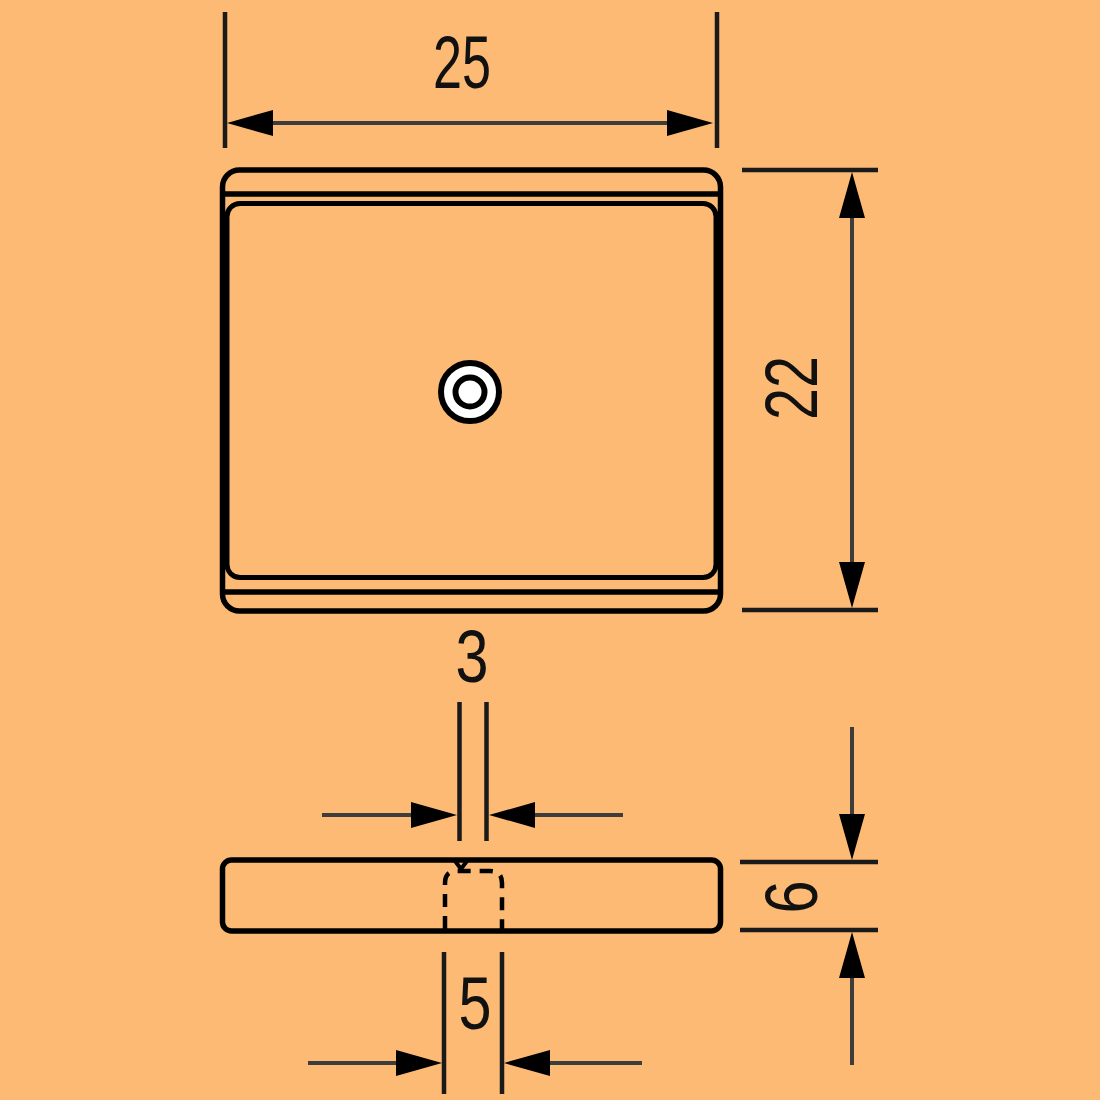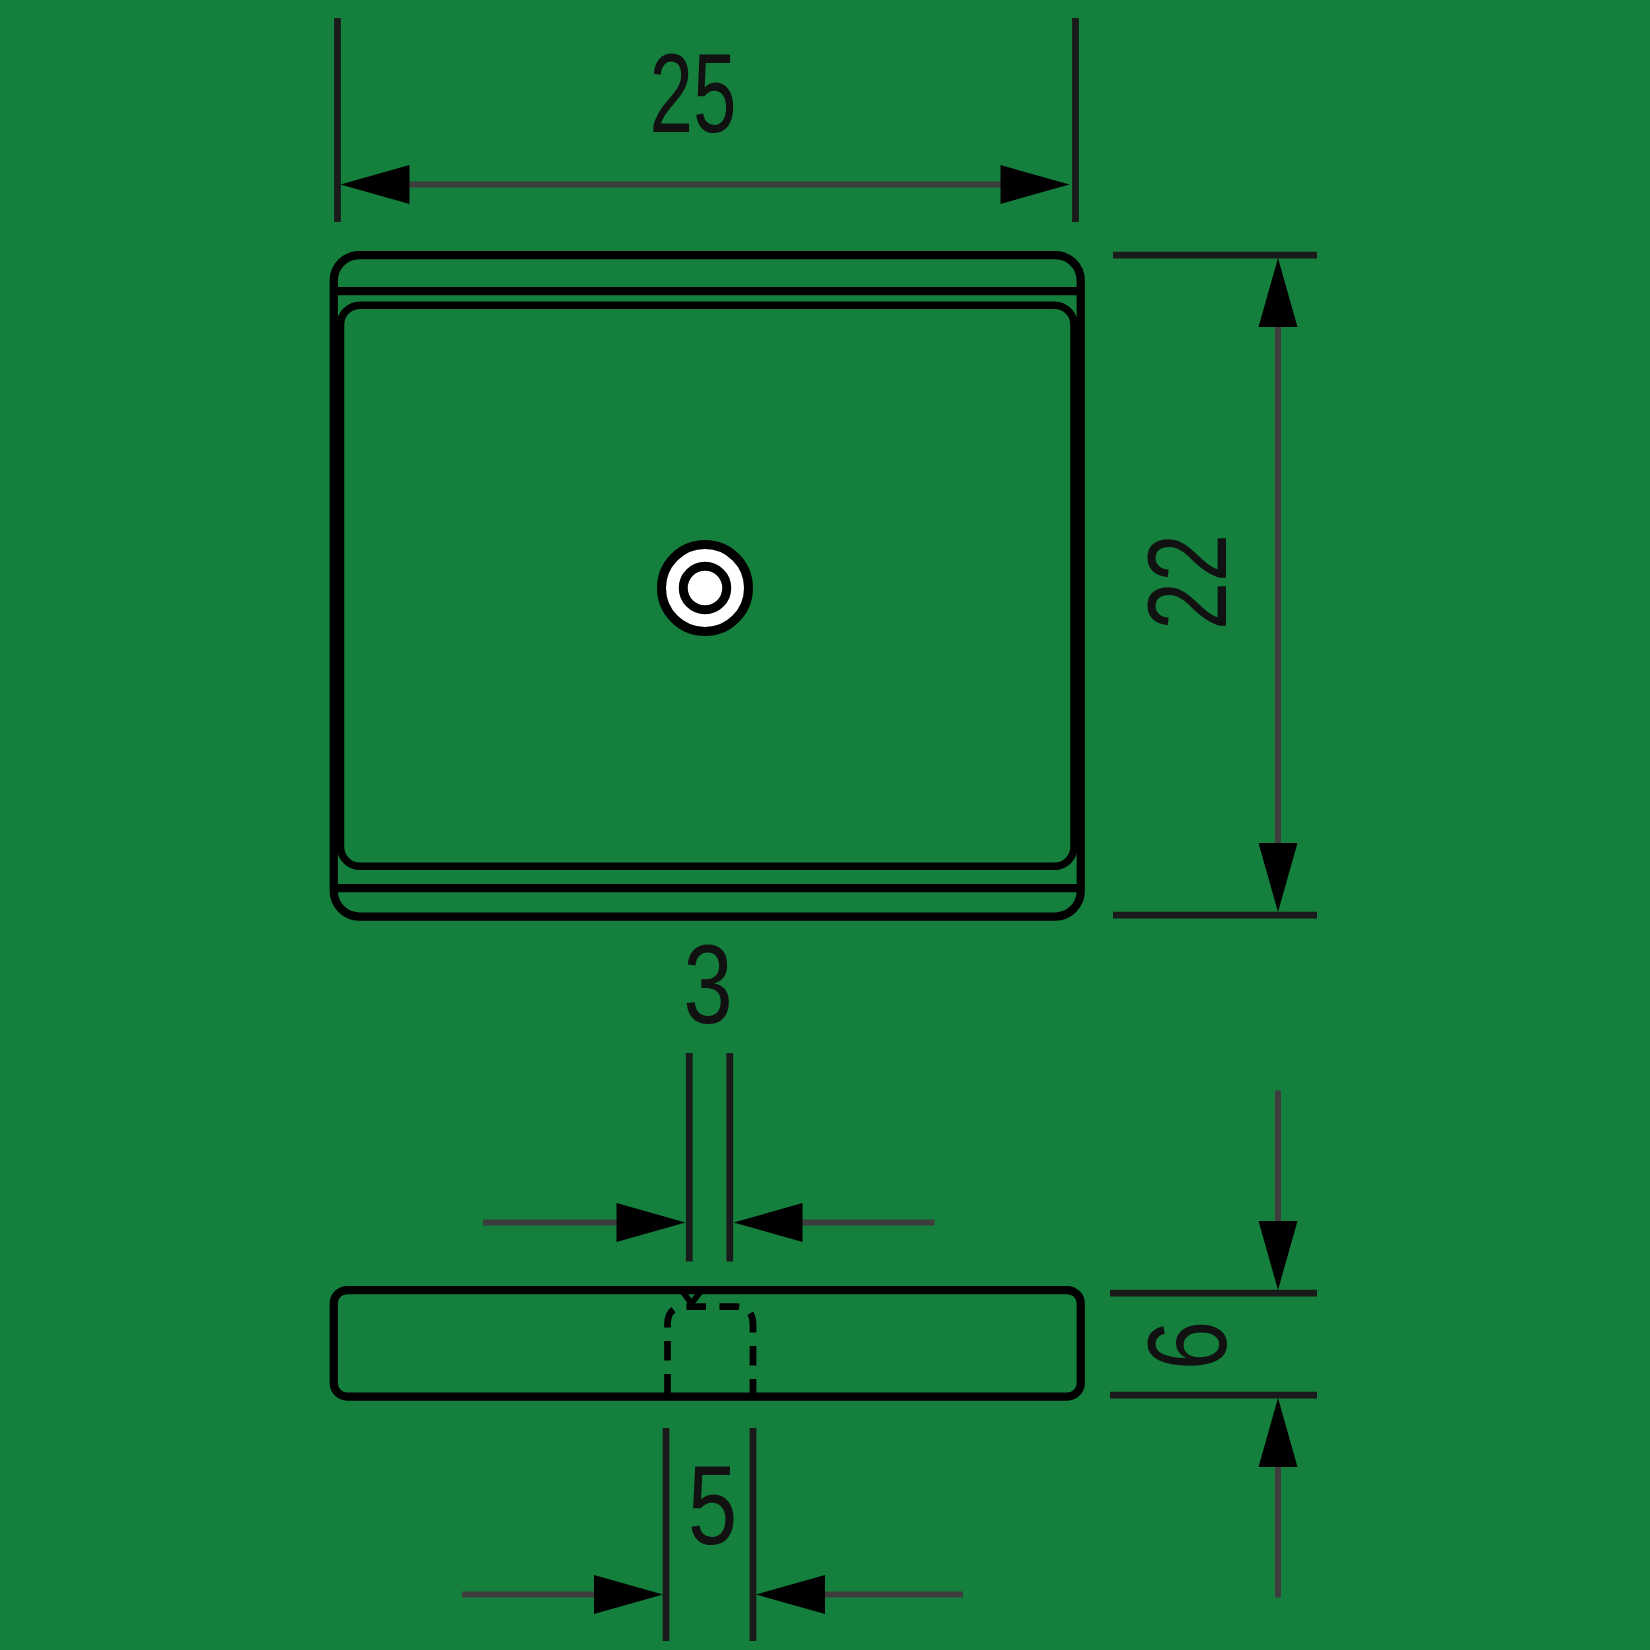--- a/index.html
+++ b/index.html
@@ -1,16 +1,16 @@
 <!DOCTYPE html>
 <html><head>
 <meta charset="utf-8">
 <style>
   html,body { margin:0; padding:0; background:#ffffff; }
-  .canvas { position:relative; width:1100px; height:1100px; background:#15803d; overflow:hidden;text-decoration:underline; }
+  .canvas { position:relative; width:1100px; height:1100px; background:#fdba74; overflow:hidden;text-decoration:underline; }
   svg { display:block; width:1100px; height:1100px; }
 
   .outline      { stroke:#000000; stroke-width:5.5; fill:none; stroke-linejoin:round; stroke-linecap:round; }
   .face-edge    { stroke:#000000; stroke-width:5;   fill:none; stroke-linejoin:round; }
   .edge-line    { stroke:#000000; stroke-width:5.5; fill:none; stroke-linecap:round; }
   .hole-ring    { stroke:#000000; stroke-width:6; }
   .ext-line     { stroke:#1a1a1a; stroke-width:4.5; fill:none; stroke-linecap:butt; }
   .dim-line     { stroke:#3d3d3d; stroke-width:4;   fill:none; stroke-linecap:butt; }
   .arrowhead    { fill:#000000; stroke:none; }
   .hidden-line  { stroke:#000000; stroke-width:4.5; fill:none; stroke-dasharray:13 9; stroke-linecap:butt; }

